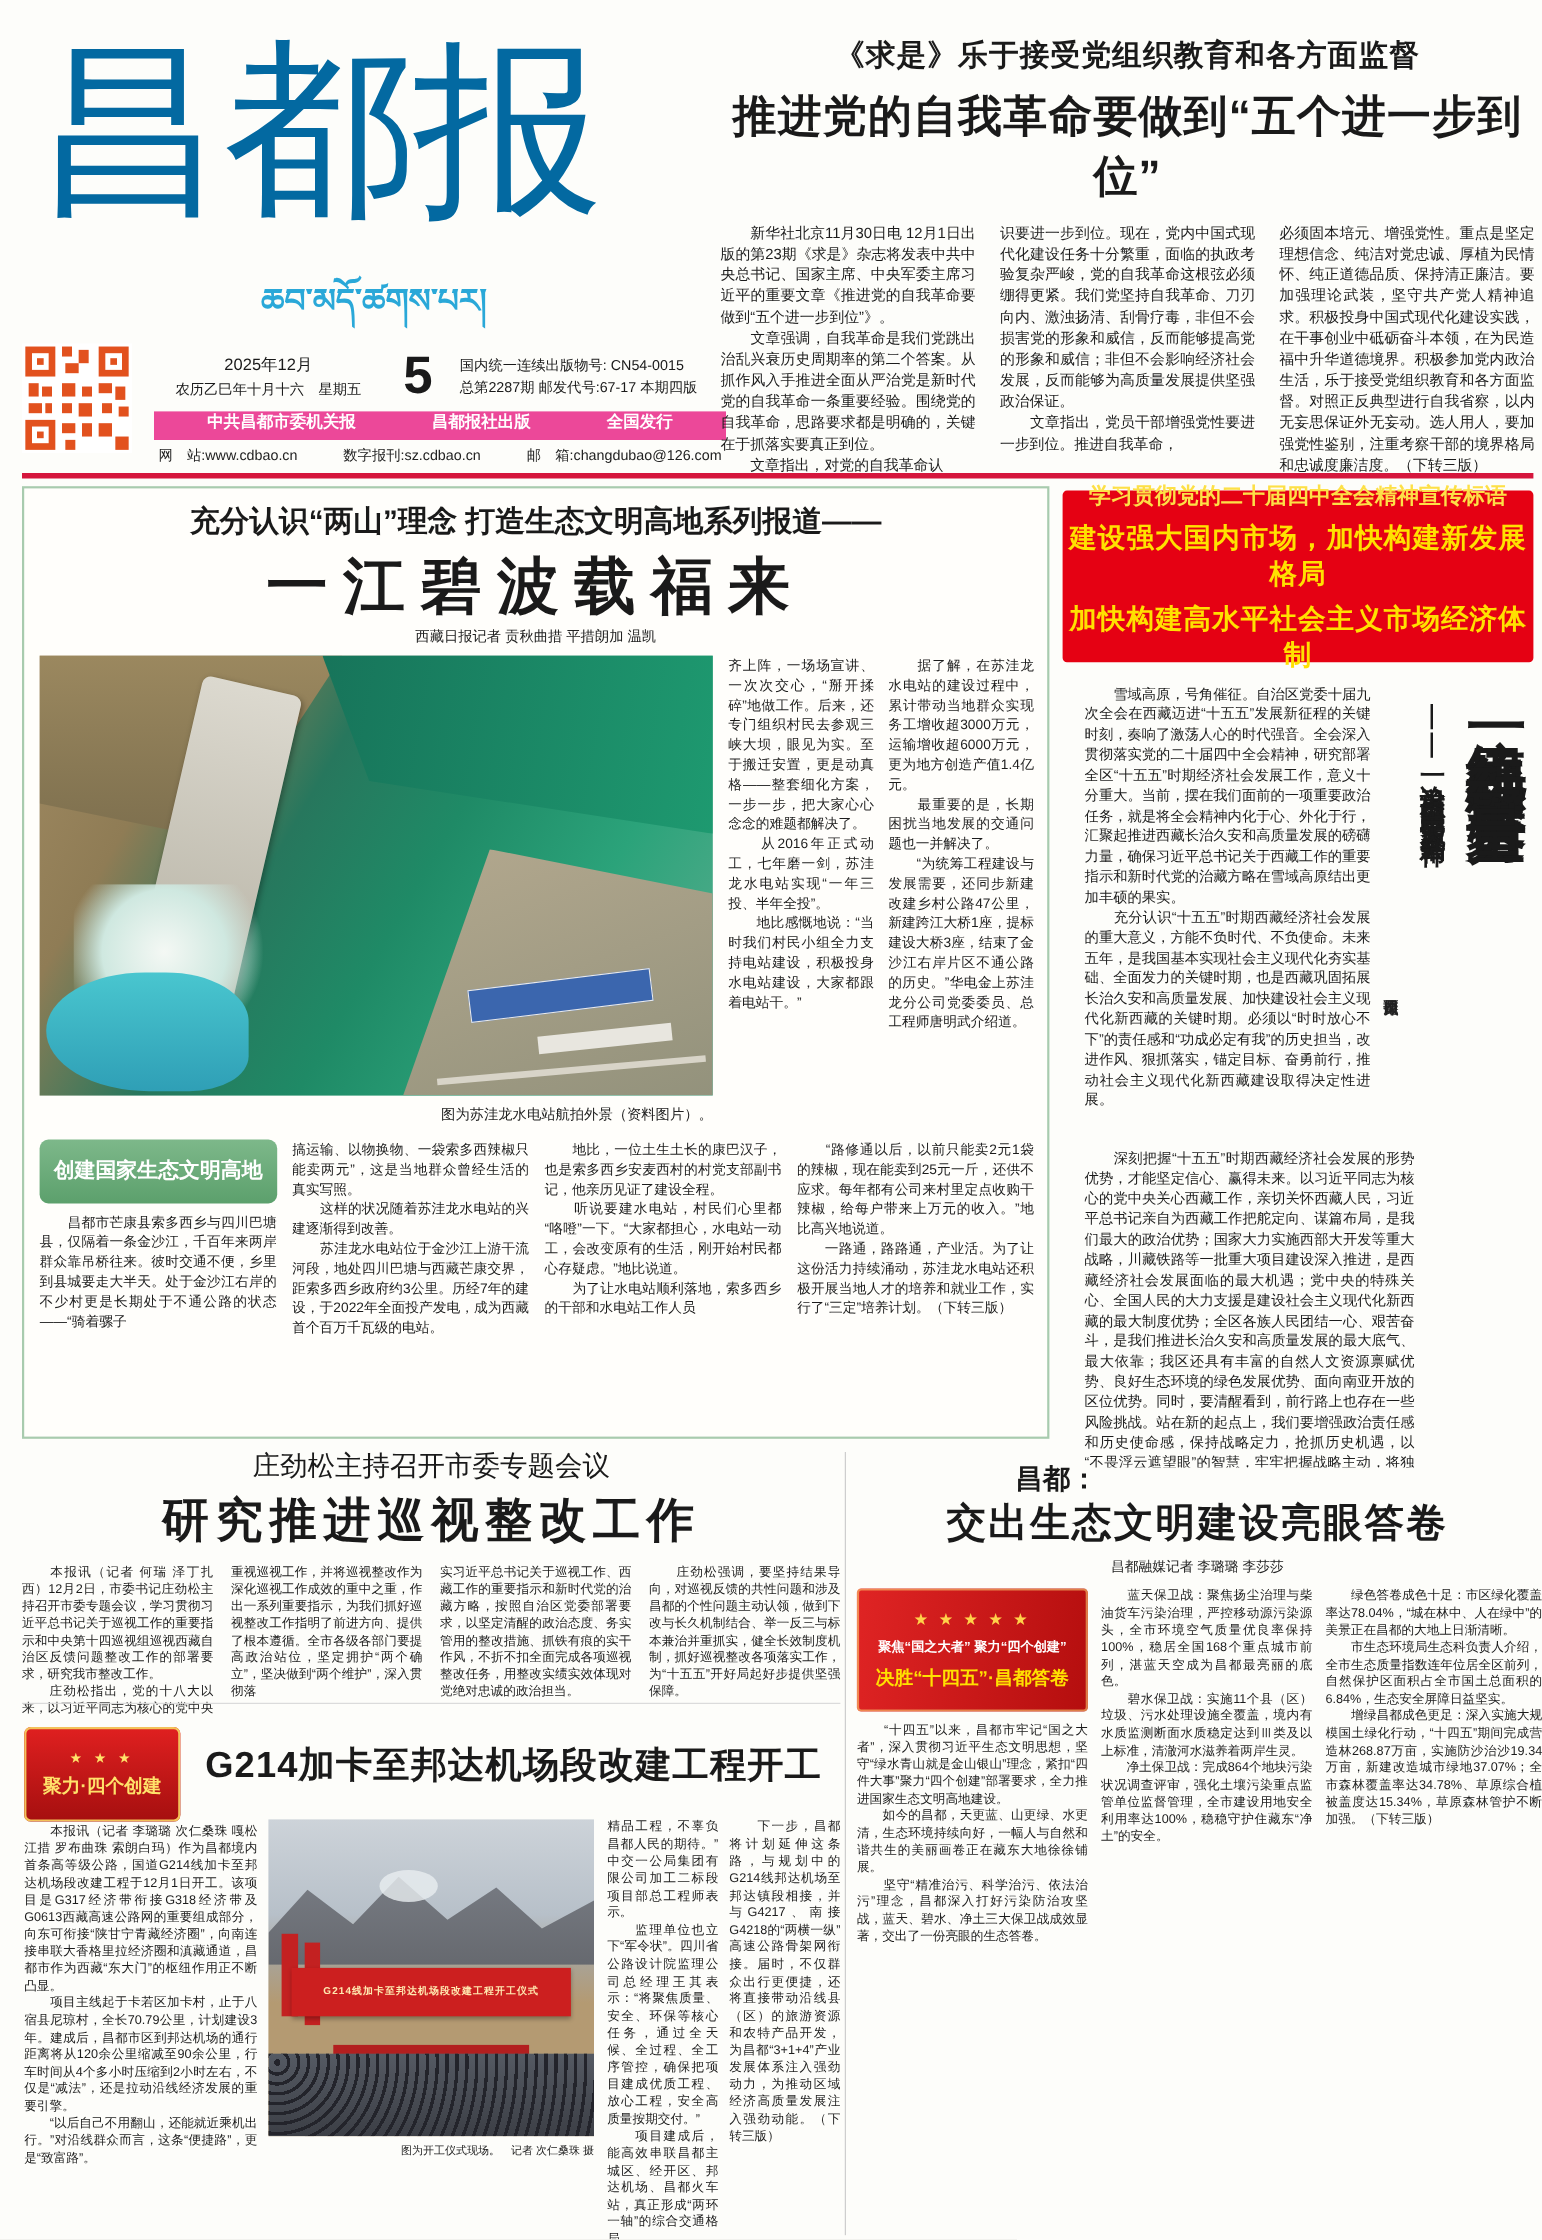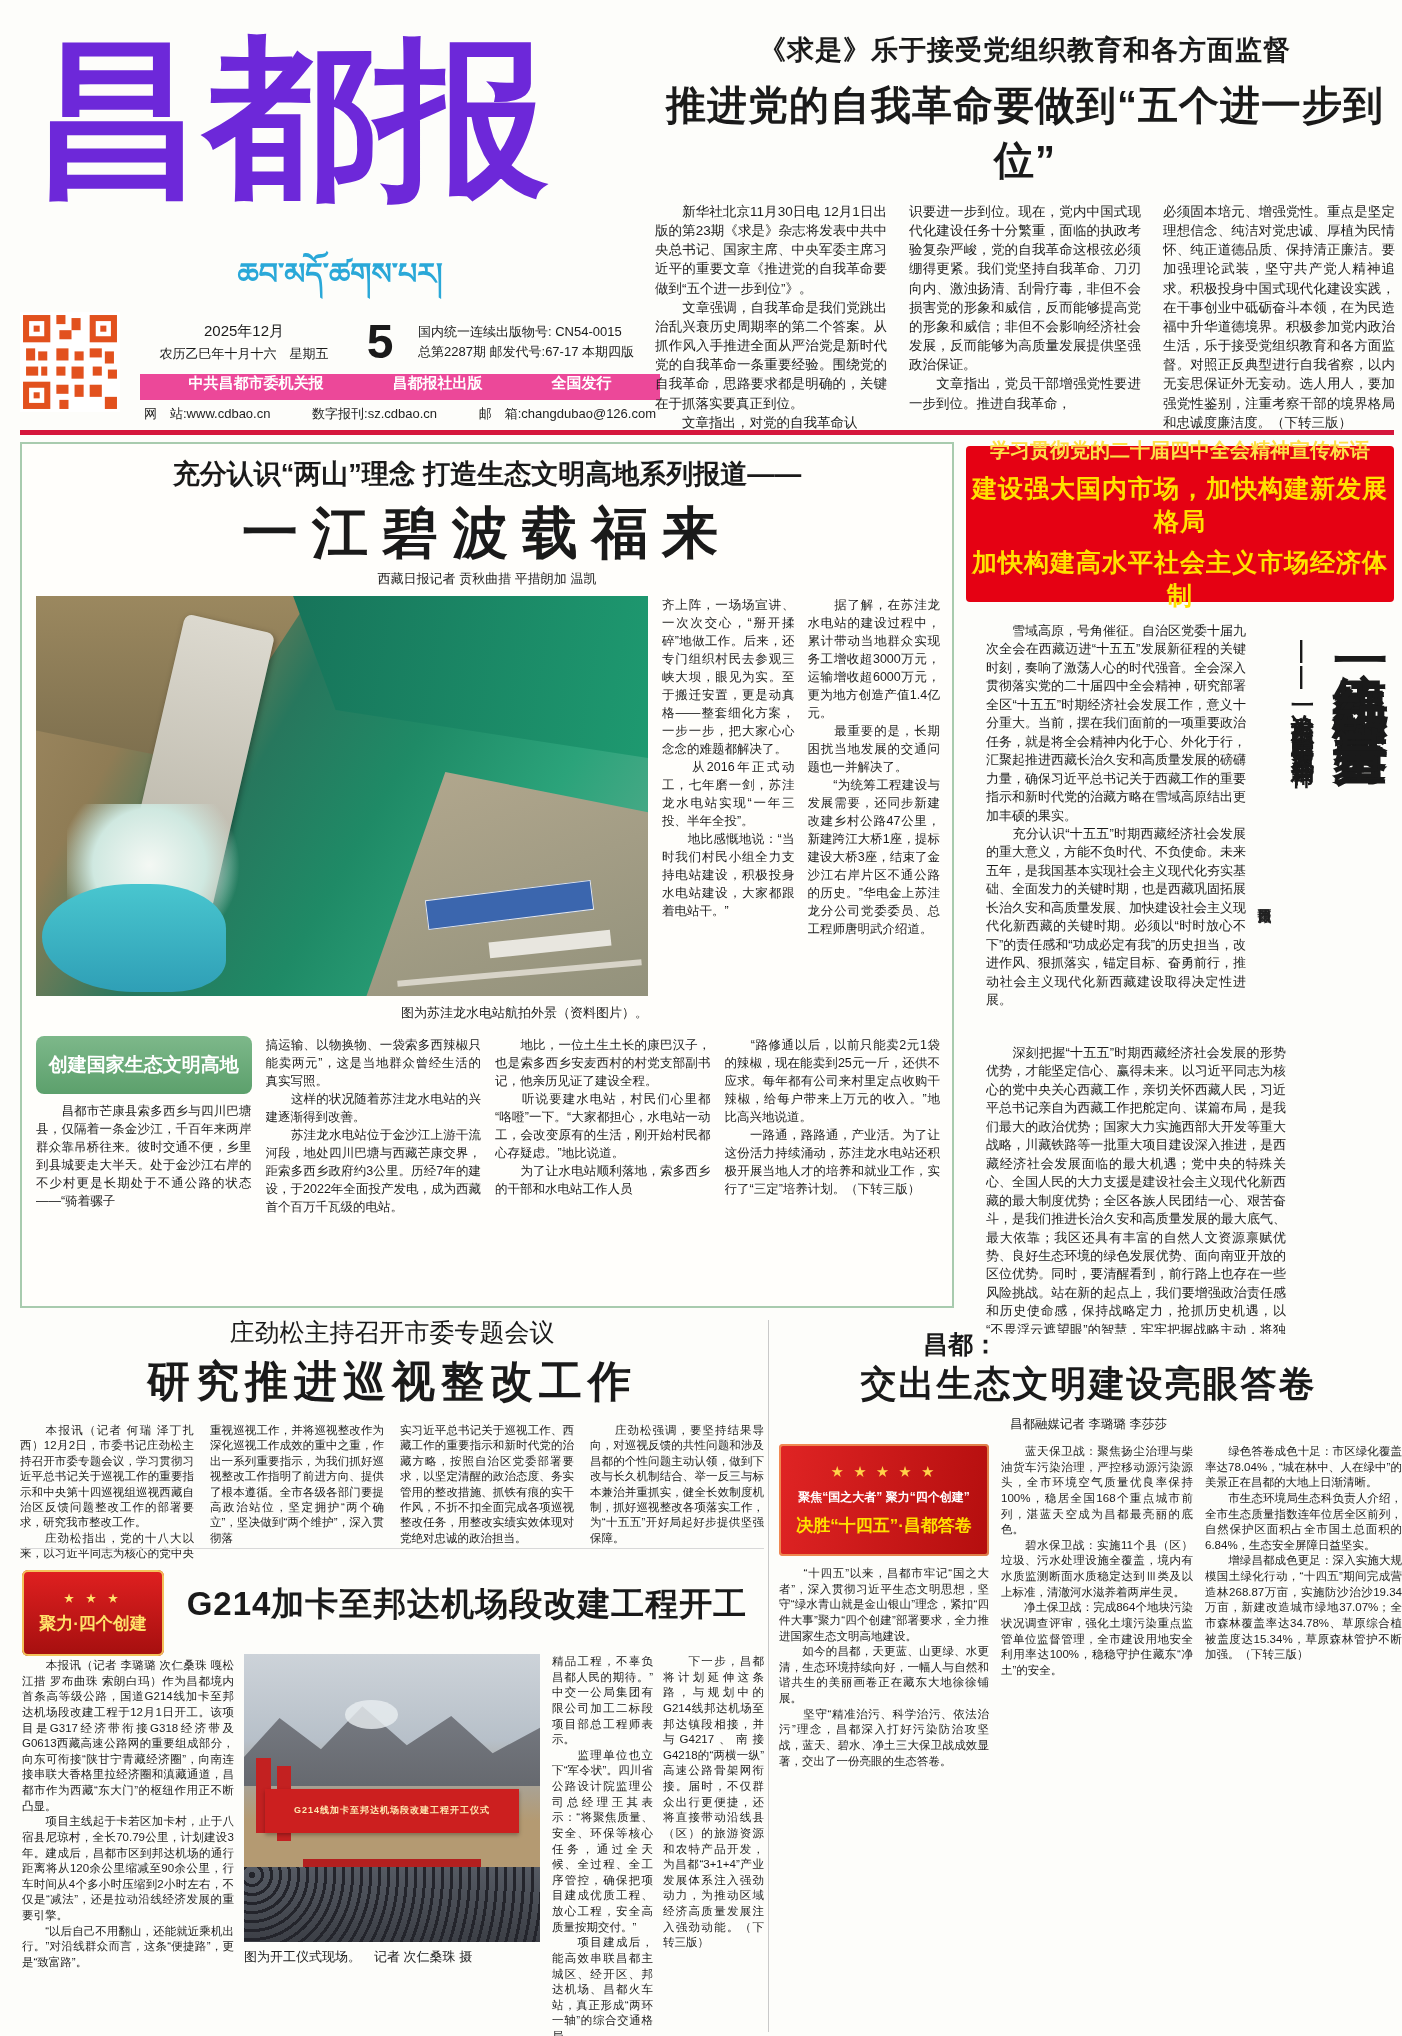--- a/index.html
+++ b/index.html
@@ -3,21 +3,21 @@
 <meta charset="utf-8">
 <style>
   html,body{margin:0;padding:0;background:#e9e9e6;}
   #page{position:relative;width:1402px;height:2036px;background:#fdfdfa;margin:0 auto;
         font-family:"Liberation Sans",sans-serif;color:#1a1a1a;overflow:hidden;}
   .abs{position:absolute;}
   .jtext{text-align:justify;white-space:pre-line;overflow:hidden;color:#1c1c1c;}
   
   #brand{left:22px;top:6px;width:540px;height:228px;display:flex;justify-content:space-between;
          align-items:center;padding:0 10px;font-family:"Liberation Serif",serif;
-         font-weight:700;font-size:172px;line-height:1;color:#6d28d9;}
+         font-weight:400;font-size:172px;line-height:1;color:#0369a1;}
   #tibetan{left:130px;top:240px;width:420px;text-align:center;font-size:30px;font-weight:bold;color:#2aa8d8;}
   #qr{left:20px;top:312px;width:100px;height:100px;}
   #meta{left:140px;top:318px;width:520px;}
   .meta-row{display:flex;align-items:center;}
   .meta-left{width:208px;text-align:center;}
   .meta-left .l1{font-size:15px;}
   .meta-left .l2{font-size:13px;margin-top:4px;}
   .meta-day{width:64px;text-align:center;font-size:48px;font-weight:900;line-height:1;}
   .meta-right{flex:1;font-size:13px;line-height:1.55;padding-left:6px;}
   #bluebar{margin-top:8px;height:26px;background:#ec4899;color:#fff;display:flex;
@@ -96,21 +96,21 @@
            background:linear-gradient(#7b7f87,#66696f);clip-path:polygon(0 70%,12% 30%,26% 62%,40% 18%,55% 58%,70% 28%,84% 66%,100% 40%,100% 100%,0 100%);}
   .cer-snow{position:absolute;left:34%;top:16%;width:18%;height:10%;background:#e9edf0;border-radius:50%;filter:none;opacity:.8;}
   .cer-banner{position:absolute;left:7%;top:47%;width:86%;height:15%;background:#cc1f1f;
               display:flex;align-items:center;justify-content:center;box-shadow:0 2px 4px rgba(0,0,0,.3);}
   .cer-banner span{color:#ffe9b0;font-size:9px;font-weight:bold;letter-spacing:1px;text-align:center;}
   .cer-strip{position:absolute;width:5%;height:26%;background:#c32121;top:36%;}
   .cer-crowd{position:absolute;left:0;bottom:0;width:100%;height:26%;background:
              repeating-radial-gradient(circle at 8px 8px,#23242b 0 3px,rgba(0,0,0,0) 3px 9px),
              linear-gradient(#555a63,#3c3f46);}
   .cer-carpet{position:absolute;left:20%;bottom:24%;width:60%;height:5%;background:#b31f1f;}
-  #cer-caption{position:absolute;left:224px;top:390px;width:296px;text-align:left;font-size:13px;color:#222;}
+  #cer-caption{position:absolute;left:224px;top:390px;width:296px;text-align:right;font-size:10px;color:#222;}
   #g214-below{position:absolute;left:224px;top:412px;width:296px;height:66px;font-size:11.5px;line-height:1.34;}
   #g214-right{position:absolute;left:532px;top:96px;width:212px;height:382px;display:flex;gap:10px;}
   #g214-right>div{flex:1;font-size:11.5px;line-height:1.36;}
   
   #vdiv{left:768px;top:1320px;width:1px;height:712px;background:#c9c9c9;}
   #qamdo{left:775px;top:1322px;width:627px;height:712px;}
   #qamdo .kicker{position:absolute;left:148px;top:6px;font-size:25px;font-weight:900;}
   #qamdo .headline{position:absolute;left:0;top:38px;width:100%;text-align:center;font-size:36px;font-weight:900;letter-spacing:2px;}
   #qamdo .byline{position:absolute;left:0;top:94px;width:100%;text-align:center;font-size:12.5px;color:#222;}
   #qamdo-banner{position:absolute;left:4px;top:122px;width:210px;height:112px;border-radius:4px;

